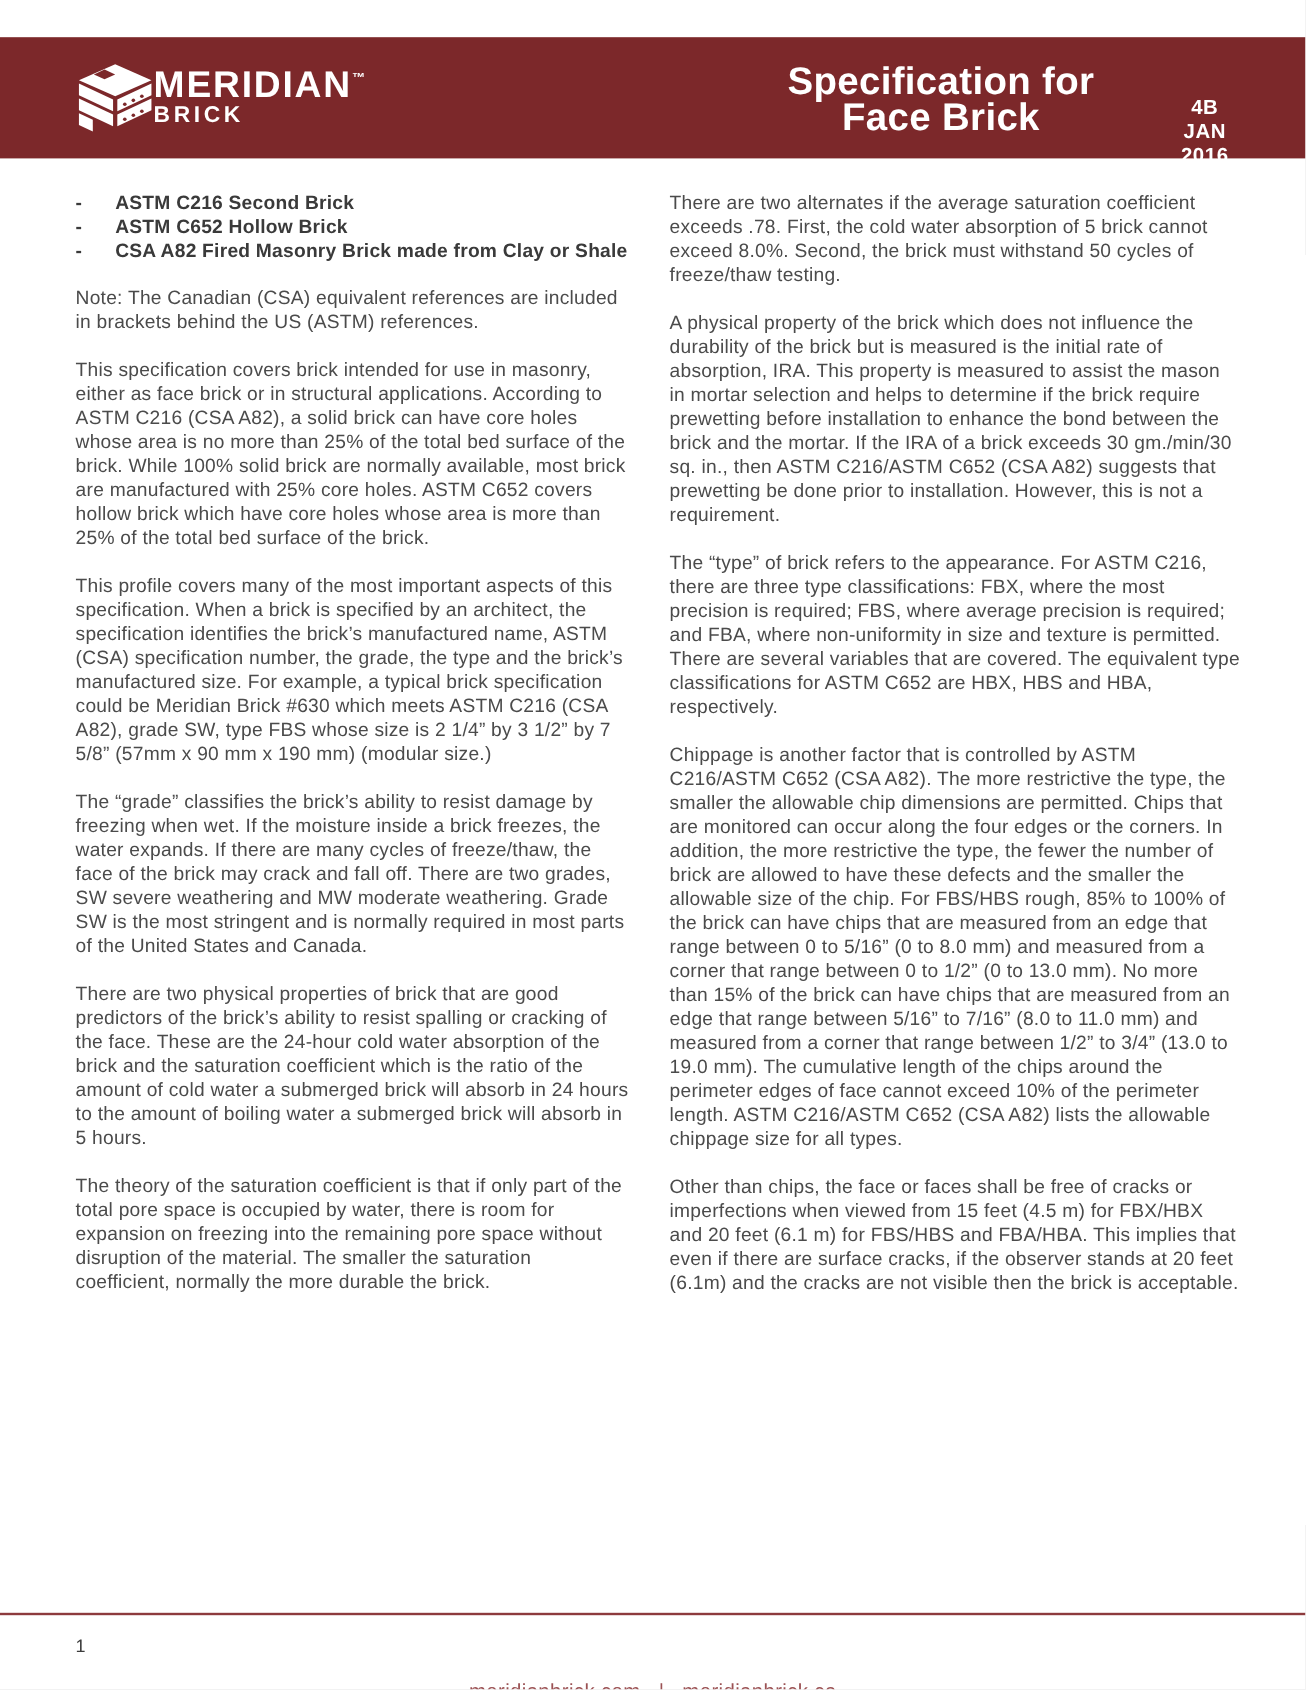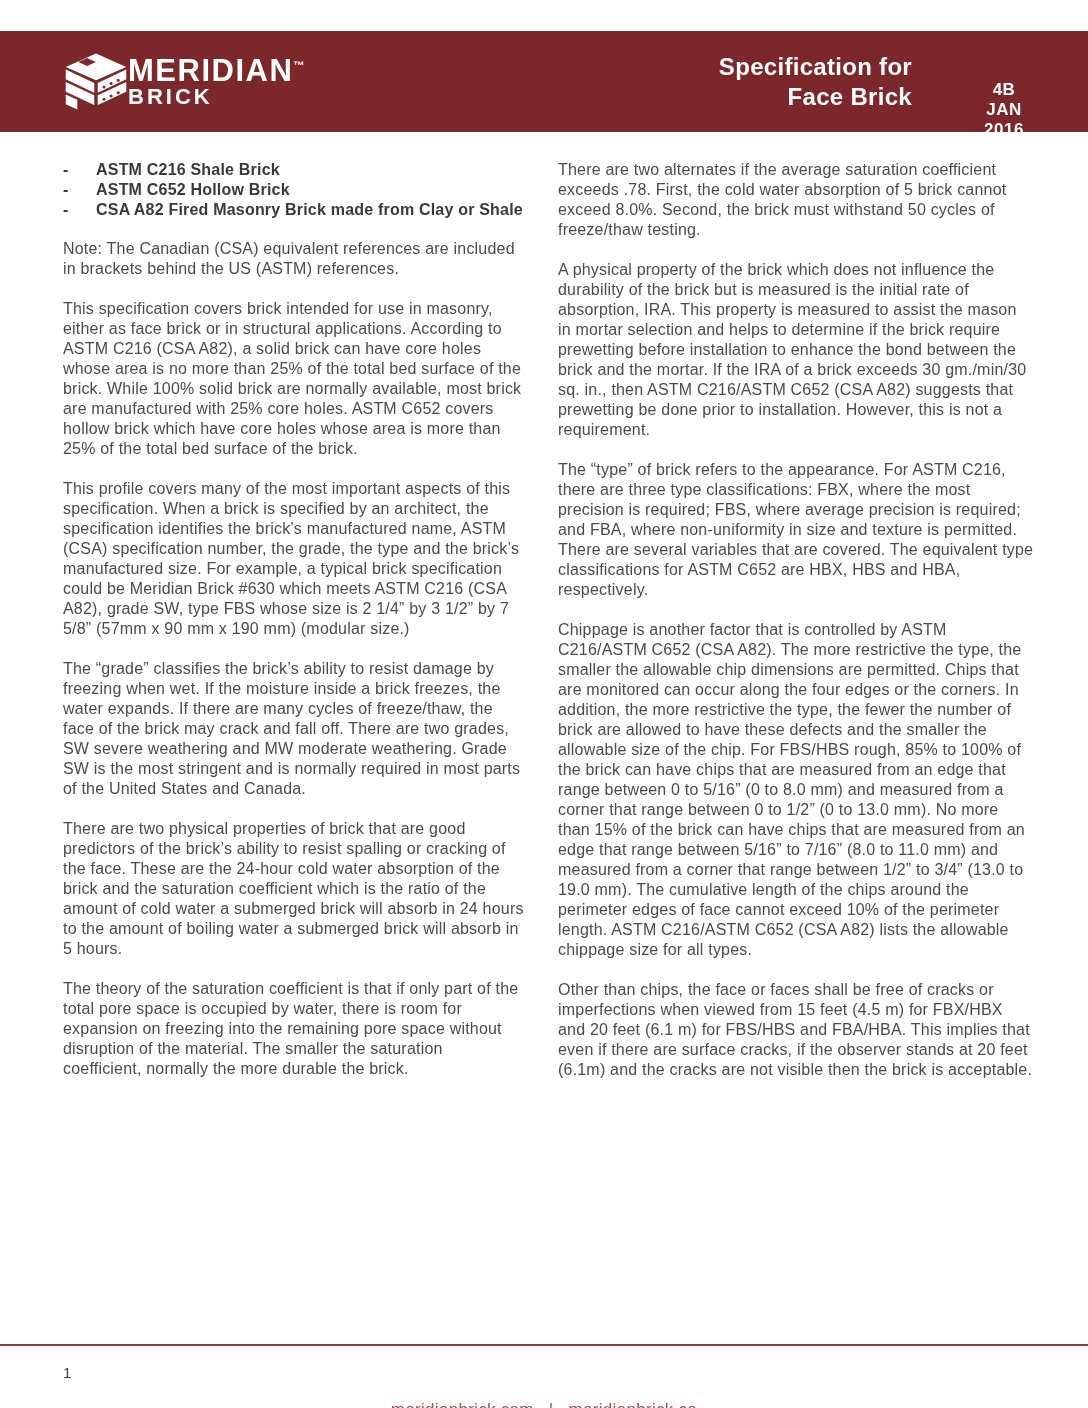--- a/index.html
+++ b/index.html
@@ -37,32 +37,32 @@
     letter-spacing: 1.5px;
     line-height: 30px;
     white-space: nowrap;
   }
   .logo-text .brand-line sup {
     font-size: 11px;
     vertical-align: top;
     line-height: 18px;
   }
   .logo-text .subbrand-line {
-    font-size: 22px;
+    font-size: 19px;
     font-weight: bold;
     letter-spacing: 3px;
     line-height: 20px;
     margin-top: 1px;
   }
   .doc-title {
     position: absolute;
     right: 176px; top: 50%;
     transform: translateY(-50%);
-    text-align: right;
-    font-size: 24px;
+    text-align: center;
+    font-size: 32px;
     font-weight: bold;
     line-height: 30px;
     letter-spacing: 0.3px;
     white-space: nowrap;
   }
   .doc-edition {
     position: absolute;
     right: 48px; top: 50%;
     transform: translateY(-50%);
     width: 72px;
@@ -170,21 +170,21 @@
       <div>4B</div>
       <div>JAN</div>
       <div>2016</div>
     </div>
   </div>
 
   <div class="col col-left">
     <div class="bullet-list">
       <div class="bullet-item">
         <span class="bullet-marker">-</span>
-        <span class="bullet-text">ASTM C216 Shale Brick</span>
+        <span class="bullet-text">ASTM C216 Second Brick</span>
       </div>
       <div class="bullet-item">
         <span class="bullet-marker">-</span>
         <span class="bullet-text">ASTM C652 Hollow Brick</span>
       </div>
       <div class="bullet-item">
         <span class="bullet-marker">-</span>
         <span class="bullet-text">CSA A82 Fired Masonry Brick made from Clay or Shale</span>
       </div>
     </div>

